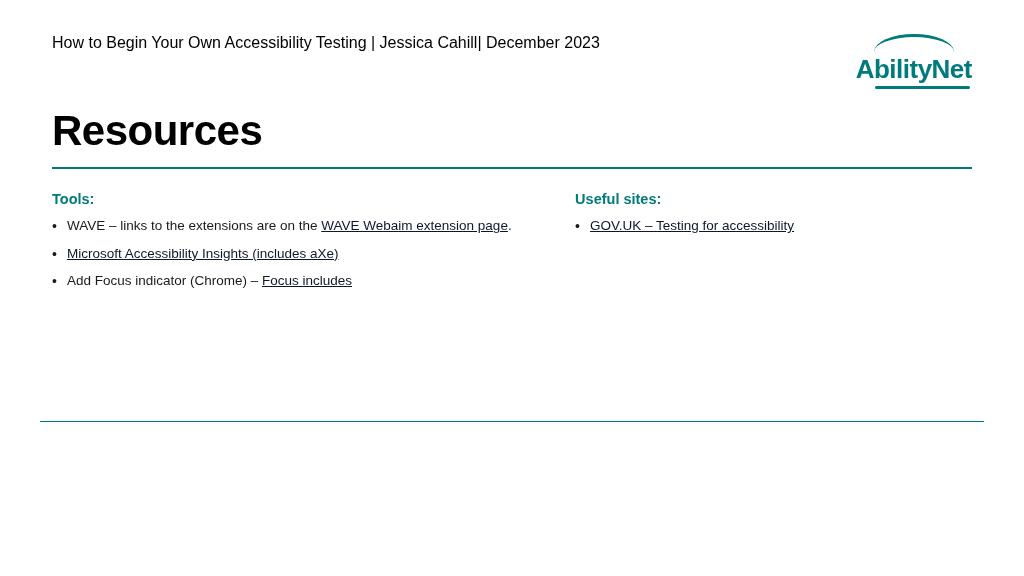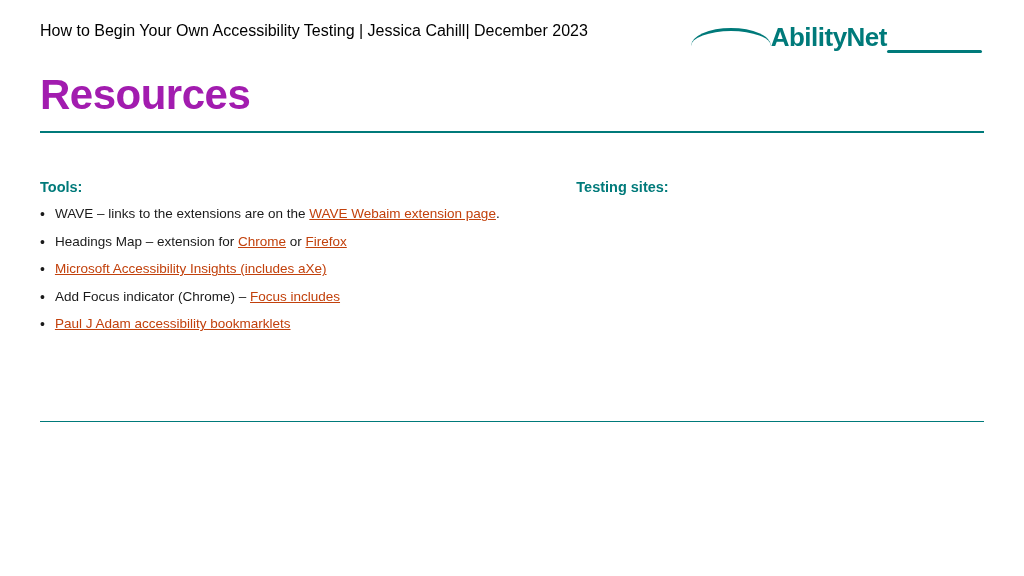--- a/index.html
+++ b/index.html
@@ -14,34 +14,34 @@
       width: 1024px;
       height: 576px;
       overflow: hidden;
       position: relative;
     }
 
     .slide {
       width: 1024px;
       height: 460px;
       background: #ffffff;
-      padding: 0;
+      padding: 12px;
       position: relative;
     }
 
     .header {
       display: flex;
       justify-content: space-between;
       align-items: flex-start;
       padding: 22px 40px 0 40px;
     }
 
     .logo-container {
       display: flex;
-      flex-direction: row;
+      flex-direction: column;
       align-items: center;
     }
 
     .logo-arc {
       width: 80px;
       height: 18px;
       border-top: 3px solid #007a7a;
       border-radius: 50% 50% 0 0 / 100% 100% 0 0;
       margin-bottom: 2px;
     }
@@ -67,35 +67,34 @@
       margin-right: 2px;
     }
 
     .page-heading {
       padding: 18px 40px 0 40px;
     }
 
     .page-heading h1 {
       font-size: 42px;
       font-weight: bold;
-      color: #a21caf;
+      color: #000000;
       letter-spacing: -0.5px;
     }
 
     .divider-top {
       height: 2px;
       background: #007a7a;
       margin: 12px 40px 0 40px;
     }
 
     .content-area {
       display: flex;
       padding: 22px 40px 0 40px;
       gap: 18px;
-      margin-top: 24px;
     }
 
     .left-column {
       flex: 1.1;
     }
 
     .right-column {
       flex: 0.9;
       padding-left: 20px;
     }
@@ -128,21 +127,21 @@
       font-size: 14px;
       flex-shrink: 0;
       margin-top: 0px;
     }
 
     .bullet-list li .item-text {
       flex: 1;
     }
 
     a.link {
-      color: #c2410c;
+      color: #0f172a;
       text-decoration: underline;
       cursor: pointer;
     }
 
     .divider-bottom {
       height: 1.5px;
       background: #007a7a;
       margin: 0 40px;
       position: absolute;
       bottom: 38px;
@@ -179,51 +178,46 @@
     <div class="left-column">
       <div class="section-label">Tools:</div>
       <ul class="bullet-list">
 
         <li>
           <span class="item-text">
             WAVE – links to the extensions are on the <a class="link">WAVE Webaim extension page</a>.
           </span>
         </li>
 
-        <li>
-          <span class="item-text">
-            Headings Map – extension for <a class="link">Chrome</a> or <a class="link">Firefox</a>
-          </span>
-        </li>
 
         <li>
           <span class="item-text">
             <a class="link">Microsoft Accessibility Insights (includes aXe)</a>
           </span>
         </li>
 
         <li>
           <span class="item-text">
             Add Focus indicator (Chrome) – <a class="link">Focus includes</a>
           </span>
         </li>
 
 
-        <li>
-          <span class="item-text">
-            <a class="link">Paul J Adam accessibility bookmarklets</a>
-          </span>
-        </li>
 
       </ul>
     </div>
 
     <div class="right-column">
-      <div class="section-label">Testing sites:</div>
+      <div class="section-label">Useful sites:</div>
       <ul class="bullet-list">
+        <li>
+          <span class="item-text">
+            <a class="link">GOV.UK – Testing for accessibility</a>
+          </span>
+        </li>
       </ul>
     </div>
 
   </div>
 
   <div class="divider-bottom"></div>
 
 </div>
 
 </body></html>

